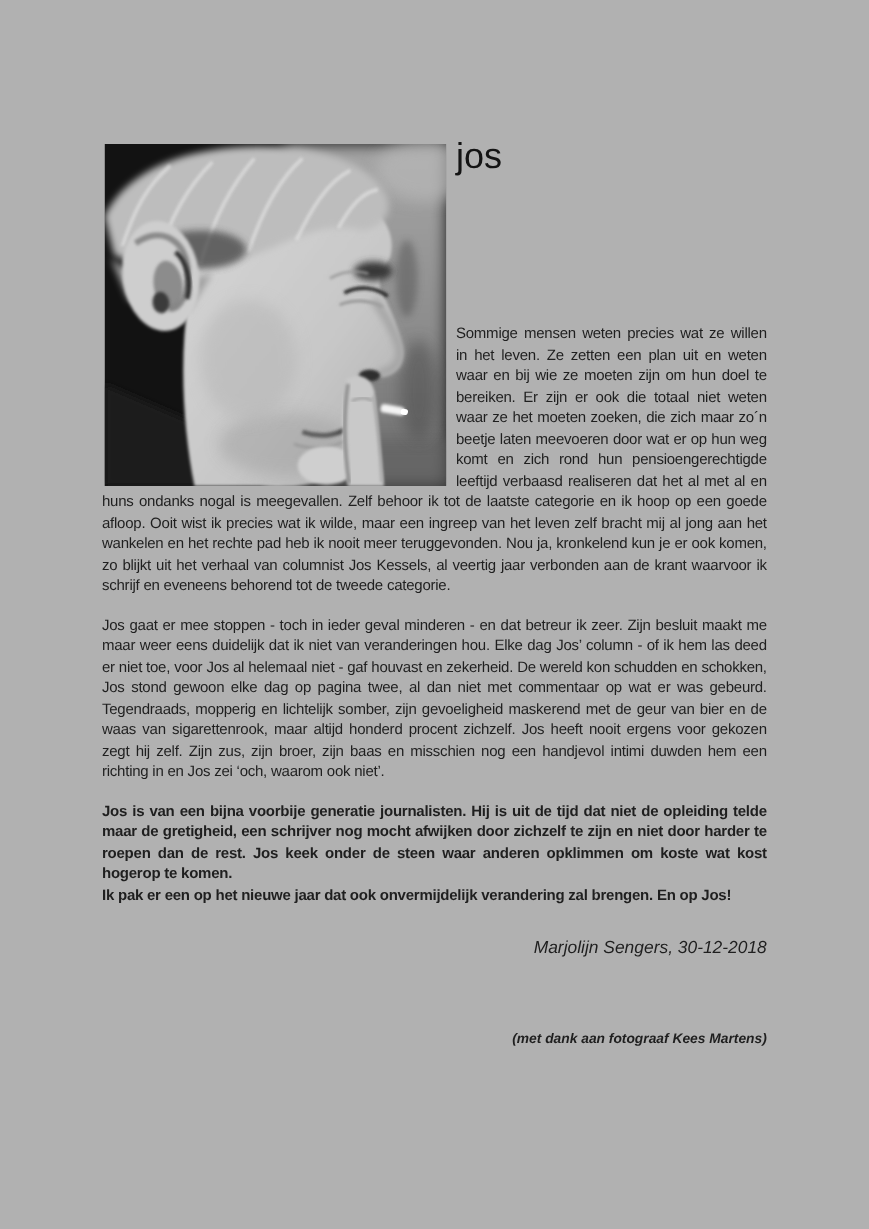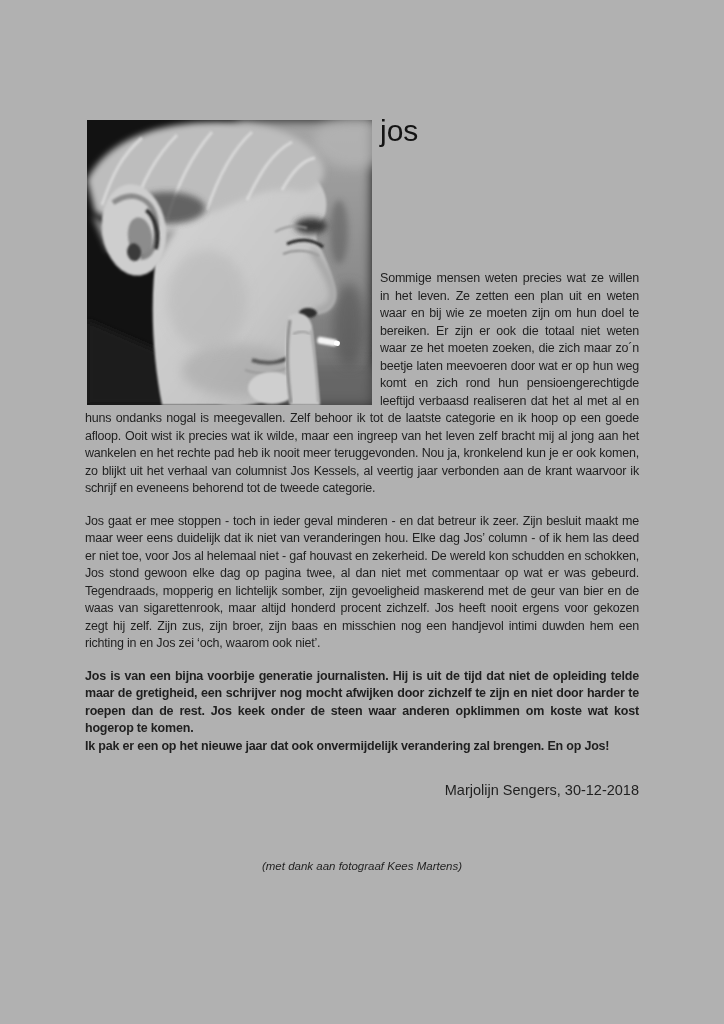--- a/index.html
+++ b/index.html
@@ -39,32 +39,34 @@
   p.body-text {
     font-size: 12.5px;
     line-height: 17.5px;
     letter-spacing: -0.2px;
     text-align: justify;
     margin: 0 0 15px 0;
   }
   p.body-text.prewrap { white-space: pre-line; font-weight: bold; }
   .signature {
     margin-top: 26px;
+    font-style: italic;
     font-size: 14.5px;
     line-height: 18px;
     text-align: right;
     color: #1f1f1f;
   }
   .credit {
     margin-top: 60px;
     font-style: italic;
     font-size: 11.5px;
     line-height: 15px;
-    text-align: center;
+    text-align: right;
     color: #1f1f1f;
+    font-weight: bold;
   }
 </style>
 </head>
 <body>
 
 <div class="page">
   <div class="content">
 
     <div class="photo-wrap">
       <svg width="285" height="285" viewBox="0 0 285 285" xmlns="http://www.w3.org/2000/svg">

